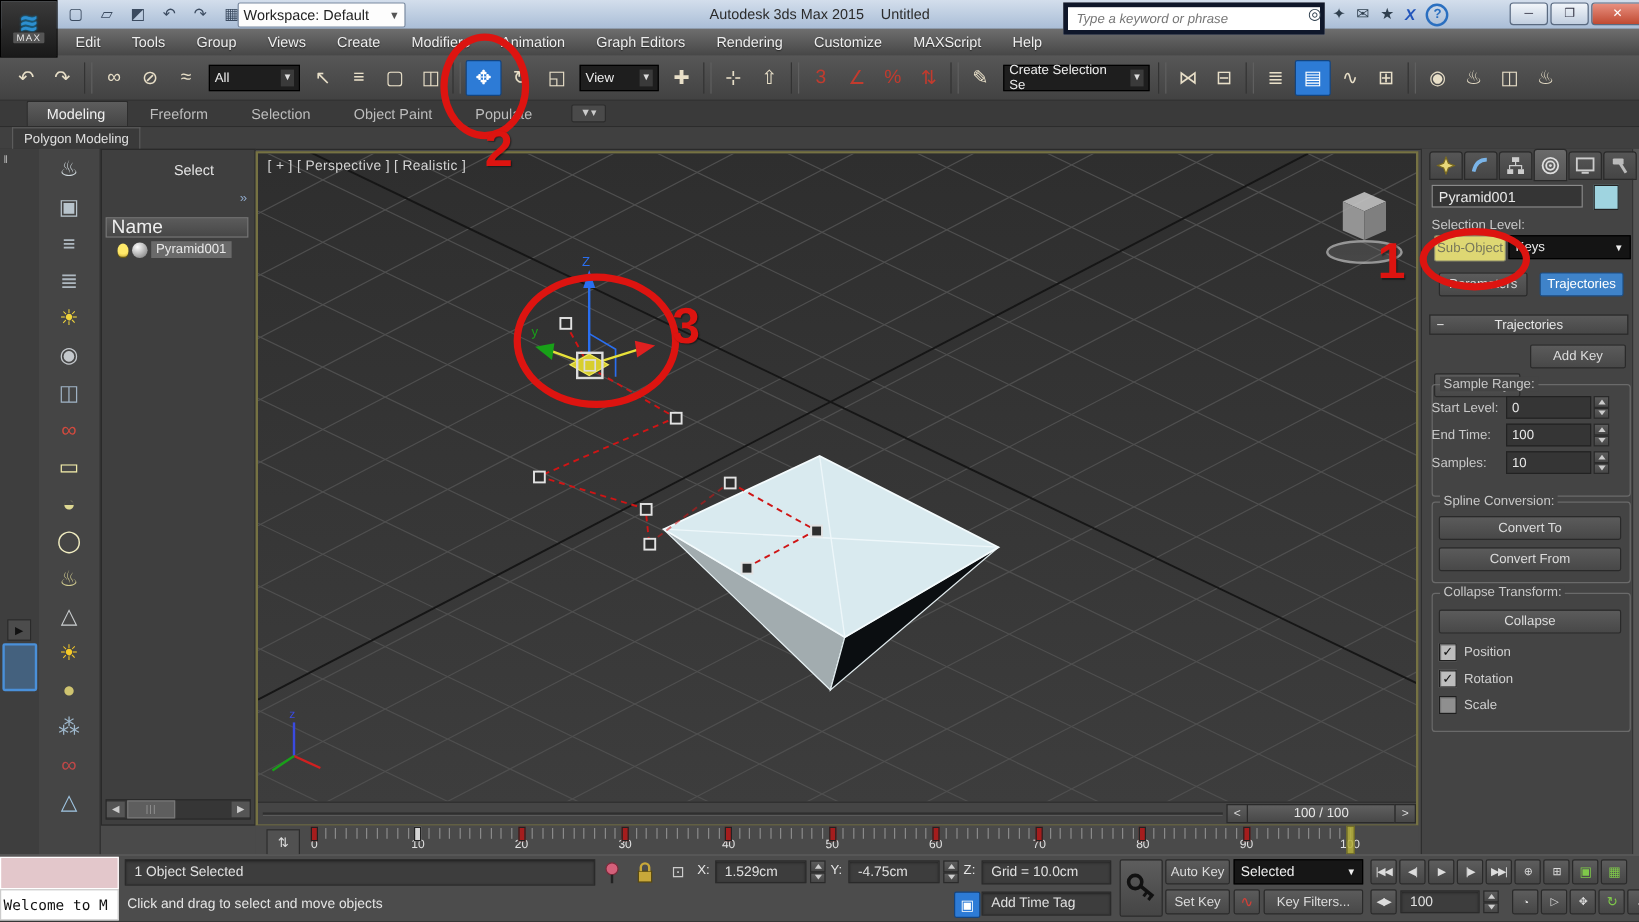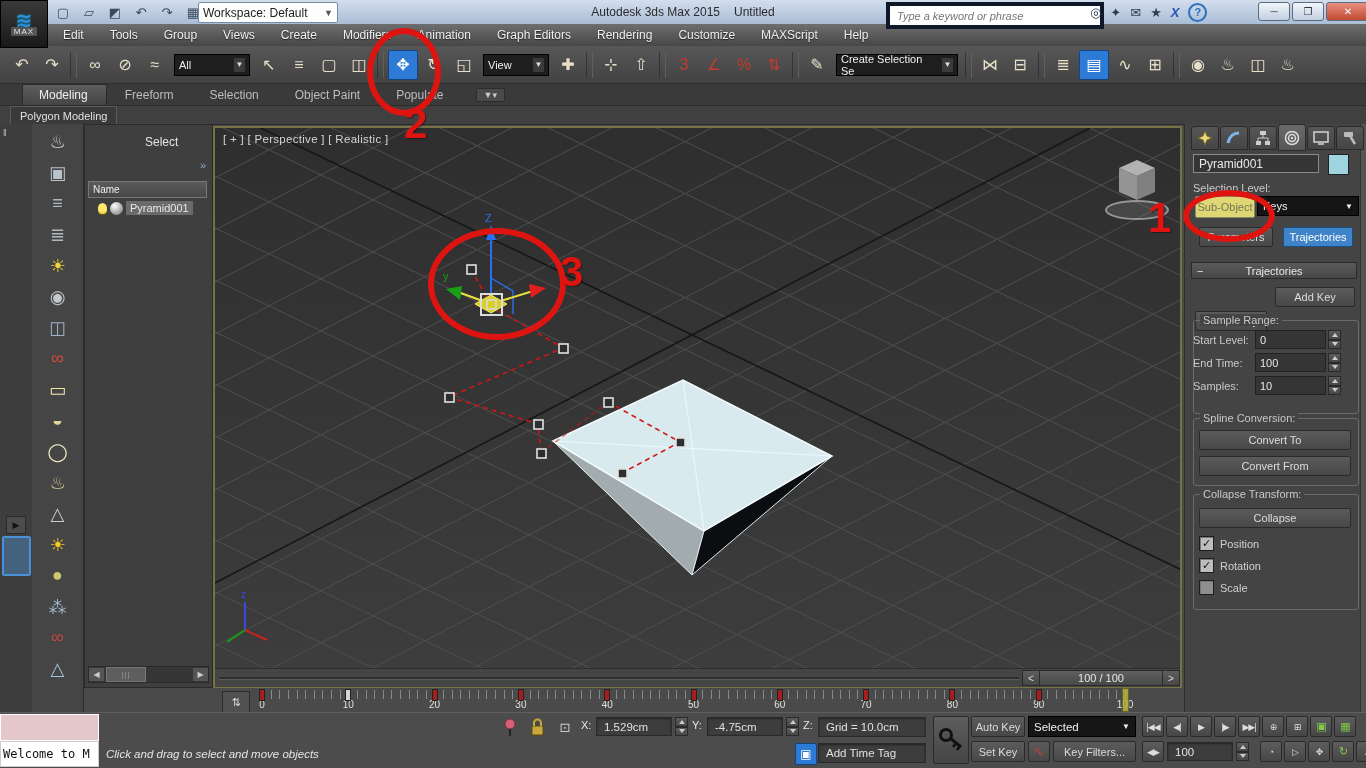--- a/index.html
+++ b/index.html
@@ -51,21 +51,21 @@
   #left-strip .mark{position:absolute;left:3px;top:4px;color:#bbb;font-size:9px;}
   #left-arrow-btn{left:6px;top:516px;width:18px;height:16px;background:#4c4c4c;border:1px solid #2a2a2a;color:#111;display:flex;align-items:center;justify-content:center;font-size:9px;}
   #left-active-slot{left:2px;top:536px;width:25px;height:36px;background:#44617e;border:2px solid #4a90d9;border-radius:2px;}
   #left-toolbar{left:32px;top:124px;width:52px;height:596px;background:#454545;border-right:1px solid #2e2e2e;display:flex;flex-direction:column;align-items:center;padding-top:2px;box-sizing:border-box;}
   .lt-icon{width:40px;height:31px;display:flex;align-items:center;justify-content:center;font-size:18px;}
   
   #scene-explorer{left:84px;top:124px;width:129px;height:564px;background:#3f3f3f;border:1px solid #2a2a2a;box-sizing:border-box;}
   #se-menus{display:flex;gap:8px;padding:8px 6px 2px 18px;color:#e4e4e4;font-size:12px;}
   #se-menus span{padding:2px 6px;margin-left:36px;}
   #se-more{position:absolute;right:6px;top:34px;color:#8fa8c8;font-size:11px;}
-  #se-colhead{position:absolute;left:3px;top:56px;width:119px;height:17px;background:linear-gradient(#5b5b5b,#474747);border:1px solid #777;color:#eee;display:flex;align-items:center;padding-left:4px;box-sizing:border-box;font-size:10px;}
+  #se-colhead{position:absolute;left:3px;top:56px;width:119px;height:17px;background:linear-gradient(#5b5b5b,#474747);border:1px solid #777;color:#eee;display:flex;align-items:center;padding-left:4px;box-sizing:border-box;font-size:16px;}
   #se-rows{position:absolute;left:3px;top:73px;width:119px;}
   .se-row{display:flex;align-items:center;height:20px;gap:3px;padding-left:10px;}
   .bulb{width:9px;height:11px;background:radial-gradient(circle at 50% 35%,#ffe96a 55%,#c9a82c);border-radius:50% 50% 40% 40%;box-shadow:0 1px 0 #6a5a10;}
   .orb{width:13px;height:13px;border-radius:50%;background:radial-gradient(circle at 35% 30%,#fdfdfd,#9a9a9a 70%,#666);}
   .se-row .lbl{background:#6a6a6a;color:#e8e8e8;padding:1px 4px;font-size:11px;}
   #se-scroll{position:absolute;left:3px;bottom:4px;width:119px;height:15px;display:flex;align-items:center;background:#363636;border:1px solid #2a2a2a;}
   .se-sbtn{width:15px;height:13px;background:#555;color:#ccc;font-size:8px;display:flex;align-items:center;justify-content:center;}
   #se-thumb{width:38px;height:13px;background:#5e5e5e;border:1px solid #777;margin-left:2px;color:#999;font-size:8px;display:flex;align-items:center;justify-content:center;letter-spacing:1px;}
   
   #vp-outer{left:213px;top:126px;width:969px;height:562px;border:2px solid #767243;box-sizing:border-box;background:#3a3a3a;}
@@ -115,21 +115,21 @@
   .chk-row{position:absolute;left:14px;display:flex;align-items:center;gap:6px;}
   .chk-box{width:13px;height:13px;background:#bdbdbd;border:1px solid #1e1e1e;box-shadow:inset 1px 1px 0 #777;color:#111;font-size:11px;font-weight:bold;display:flex;align-items:center;justify-content:center;}
   .chk-box.un{background:#8f8f8f;color:transparent;}
   .chk-lbl{color:#d0d0d0;}
   
   #statusbar{left:0;top:712px;width:1366px;height:56px;background:#4c4c4c;border-top:1px solid #5f5f5f;}
   #listener-pink{left:0;top:714px;width:99px;height:27px;background:#e3c7cb;border:1px solid #fff;box-sizing:border-box;}
   #listener-white{left:0;top:741px;width:99px;height:26px;background:#fff;border:1px solid #ccc;box-sizing:border-box;color:#111;font-family:"DejaVu Sans Mono","Liberation Mono",monospace;font-size:12px;display:flex;align-items:center;padding-left:2px;white-space:nowrap;overflow:hidden;}
   .sunken{background:#3d3d3d;border:1px solid #2a2a2a;box-shadow:inset 0 1px 2px #222;color:#e0e0e0;display:flex;align-items:center;padding-left:7px;box-sizing:border-box;font-size:11.5px;}
   #obj-status{left:104px;top:716px;width:392px;height:22px;}
-  #prompt-line{left:106px;top:744px;width:560px;height:20px;display:flex;align-items:center;color:#e4e4e4;font-size:11.5px;font-style:italic;}
+  #prompt-line{left:106px;top:744px;width:560px;height:20px;display:flex;align-items:center;color:#e4e4e4;font-size:11.5px;}
   #pin-icon{left:501px;top:717px;width:18px;height:20px;}
   #lock-icon{left:528px;top:717px;width:18px;height:20px;}
   #absrel-icon{left:556px;top:717px;width:18px;height:20px;color:#ccc;display:flex;align-items:center;justify-content:center;font-size:13px;}
   .coord-lbl{top:719px;color:#e6e6e6;font-size:11px;}
   .coord-field{top:717px;height:19px;}
   #grid-display{left:818px;top:717px;width:108px;height:20px;}
   #addtag-display{left:818px;top:743px;width:108px;height:20px;}
   #isolate-btn{left:795px;top:743px;width:20px;height:20px;background:#2d7bd6;border:1px solid #14447e;color:#fff;display:flex;align-items:center;justify-content:center;font-size:12px;border-radius:2px;}
   #bigkey-btn{left:933px;top:716px;width:34px;height:46px;background:linear-gradient(#5d5d5d,#454545);border:1px solid #2a2a2a;border-radius:2px;display:flex;align-items:center;justify-content:center;}
   #autokey-btn{left:971px;top:716px;width:54px;height:21px;}
@@ -676,20 +676,21 @@
         <div class="chk-row" style="top: 456px;">
           <span class="chk-box un"></span>
           <span class="chk-lbl">Scale</span>
         </div>
       </div>
   </div>
 
   <div class="abs" id="statusbar"></div>
   <div class="abs" id="listener-pink"></div>
   <div class="abs" id="listener-white">Welcome to M</div>
+  <div class="abs sunken" id="obj-status">1 Object Selected</div>
   <div class="abs" id="prompt-line">Click and drag to select and move objects</div>
 
   <div class="abs" id="pin-icon">
     <svg width="18" height="20">
         <circle cx="9" cy="7" r="5" fill="#d4607a" stroke="#7a2a3a"></circle>
         <line x1="9" y1="12" x2="9" y2="19" stroke="#222" stroke-width="2"></line>
       </svg>
   </div>
   <div class="abs" id="lock-icon">
     <svg width="18" height="20">

